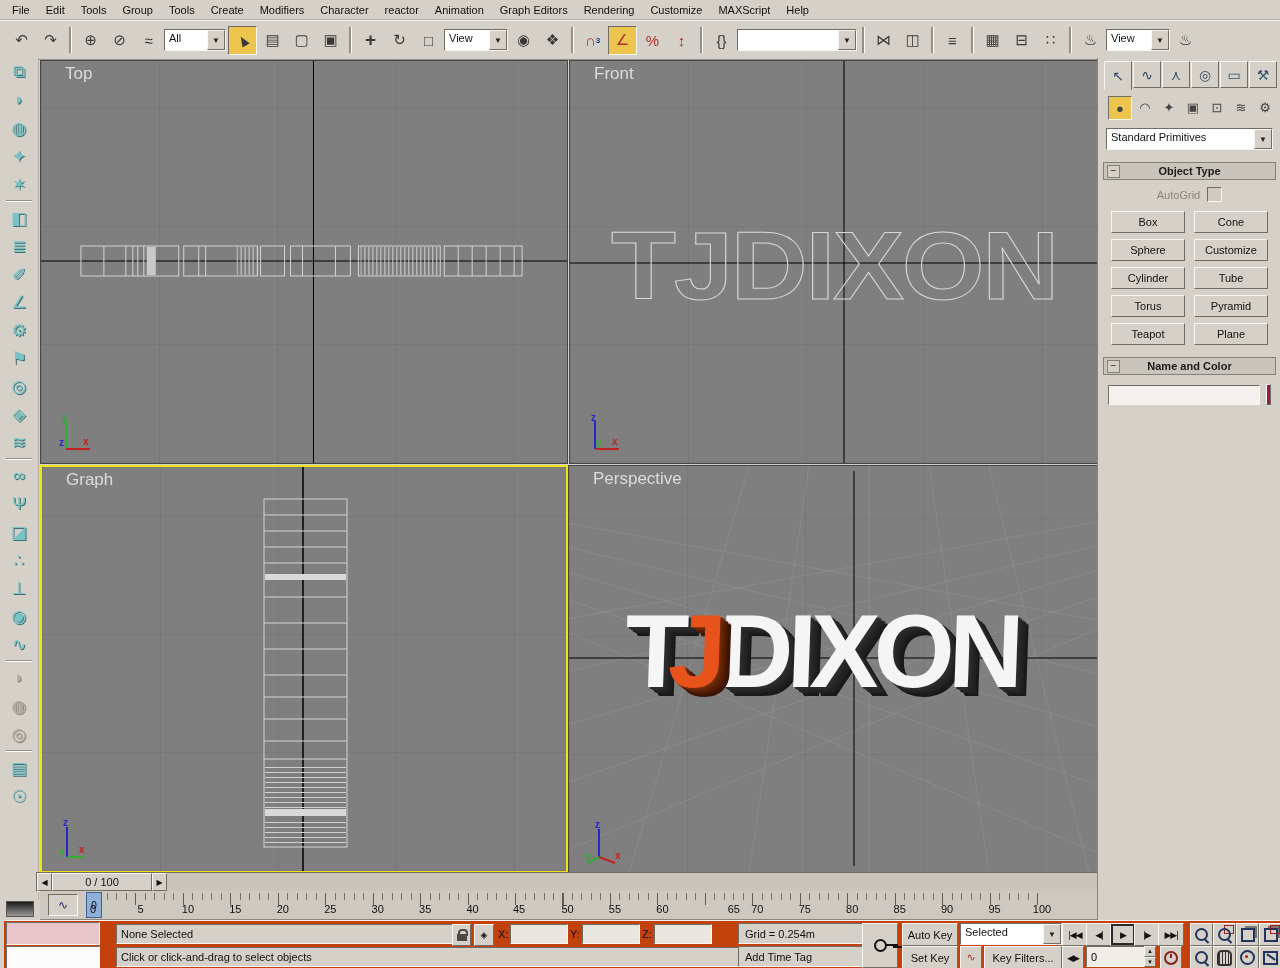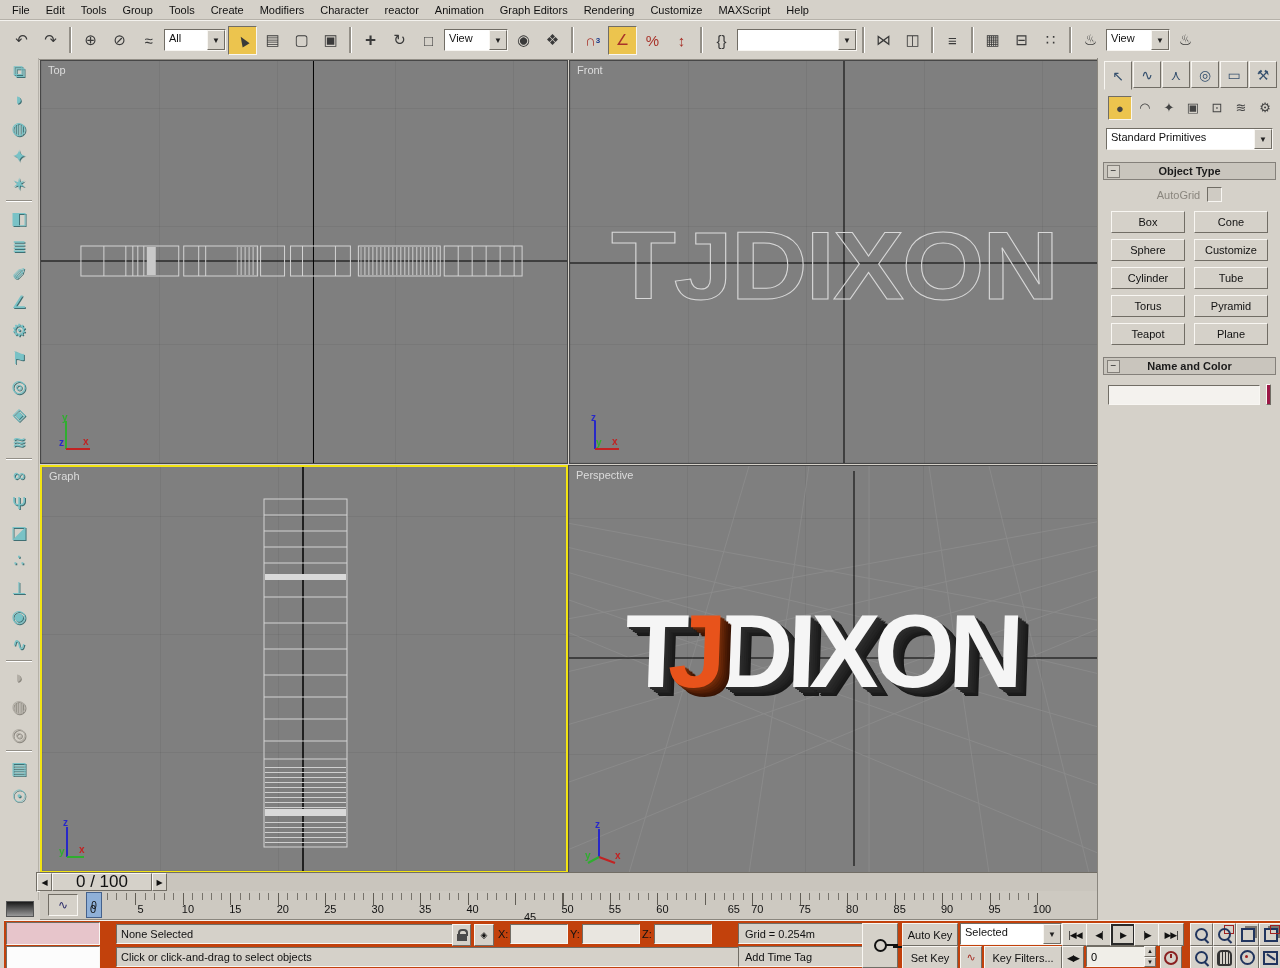--- a/index.html
+++ b/index.html
@@ -42,38 +42,38 @@
   .lsep{width:26px;height:1px;background:#938f87;border-bottom:1px solid #fff;margin:2px 0}
 
   
   .vp{position:absolute;background-color:#7f7f7f;border:1px solid #474747;overflow:hidden;
       background-image:repeating-linear-gradient(90deg,rgba(0,0,0,.06) 0 1px,transparent 1px 118px),
                        repeating-linear-gradient(0deg,rgba(0,0,0,.06) 0 1px,transparent 1px 118px)}
   #vp-top{left:40px;top:60px;width:526px;height:402px}
   #vp-front{left:569px;top:60px;width:527px;height:402px}
   #vp-left{left:40px;top:465px;width:524px;height:404px;border:2px solid #f2e412}
   #vp-persp{left:568px;top:465px;width:528px;height:407px}
-  .vp-label{position:absolute;left:7px;top:3px;color:#dcdcdc;font-size:11px;z-index:5}
+  .vp-label{position:absolute;left:24px;top:3px;color:#dcdcdc;font-size:17px;z-index:5}
   .vpsvg{position:absolute;left:0;top:0;width:100%;height:100%}
   .tripod{position:absolute;left:16px;bottom:6px;z-index:4}
 
   
   #logo{position:absolute;left:56px;top:133px;z-index:3;white-space:nowrap;line-height:1;
         font-weight:bold;font-size:104px;letter-spacing:-6px;transform:skewX(-2deg)}
   .lw{color:#f5f5f5;text-shadow:2px 2px 0 #2c2c2c,4px 3px 0 #282828,6px 5px 0 #242424,
       8px 6px 0 #202020,10px 8px 0 #1b1b1b,11px 9px 0 #181818}
   .lj{color:#e8531b;position:relative;margin-left:-14px;margin-right:-2px;
       text-shadow:2px 2px 0 #6e2a09,4px 3px 0 #622407,6px 5px 0 #561f05,
       8px 6px 0 #4a1a04,10px 8px 0 #3f1503,11px 9px 0 #361202}
 
   
   #sliderrow{left:36px;top:872px;width:1070px;height:18px;background:#c9c5bd;
              border:1px solid;border-color:#716d65 #f8f6f2 #f8f6f2 #716d65;display:flex}
   .sarr{width:13px;height:16px;font-size:8px}
-  #sthumb{width:98px;height:16px;font-size:17px}
+  #sthumb{width:98px;height:16px;font-size:11px}
   #ruler{left:40px;top:891px;width:1066px;height:28px;background:#cdc9c1;border-bottom:1px solid #8a867e}
   #ticks-minor{position:absolute;left:48px;top:2px;width:958px;height:7px;
       background:repeating-linear-gradient(90deg,#77736b 0 1px,transparent 1px 9.49px)}
   #ticks-major{position:absolute;left:48px;top:2px;width:958px;height:12px;
       background:repeating-linear-gradient(90deg,#615d55 0 1px,transparent 1px 47.45px)}
   .rlabel{position:absolute;top:12px;transform:translateX(-50%);font-size:11px;color:#111}
   #marker0{position:absolute;left:46px;top:1px;width:14px;height:24px;background:#8fb0d8;
            border:1px solid #44618c;display:flex;align-items:center;justify-content:center;font-size:10px}
   #minicurve{position:absolute;left:8px;top:3px;width:28px;height:20px;font-size:12px;color:#2a2a6a}
 
@@ -420,21 +420,21 @@
   <div id="rlabels">
       <span class="rlabel" style="left: 53px;">0</span>
       <span class="rlabel" style="left: 100.45px;">5</span>
       <span class="rlabel" style="left: 147.9px;">10</span>
       <span class="rlabel" style="left: 195.35px;">15</span>
       <span class="rlabel" style="left: 242.8px;">20</span>
       <span class="rlabel" style="left: 290.25px;">25</span>
       <span class="rlabel" style="left: 337.7px;">30</span>
       <span class="rlabel" style="left: 385.15px;">35</span>
       <span class="rlabel" style="left: 432.6px;">40</span>
-      <span class="rlabel" style="left: 490px; margin-top: 8px;">45</span>
+      <span class="rlabel" style="left: 479px;">45</span>
       <span class="rlabel" style="left: 527.5px;">50</span>
       <span class="rlabel" style="left: 574.95px;">55</span>
       <span class="rlabel" style="left: 622.4px;">60</span>
       <span class="rlabel" style="left: 669.85px; padding-left: 48px;">65</span>
       <span class="rlabel" style="left: 717.3px; text-align: center;">70</span>
       <span class="rlabel" style="left: 764.75px;">75</span>
       <span class="rlabel" style="left: 812.2px;">80</span>
       <span class="rlabel" style="left: 859.65px;">85</span>
       <span class="rlabel" style="left: 907.1px;">90</span>
       <span class="rlabel" style="left: 954.55px;">95</span>

